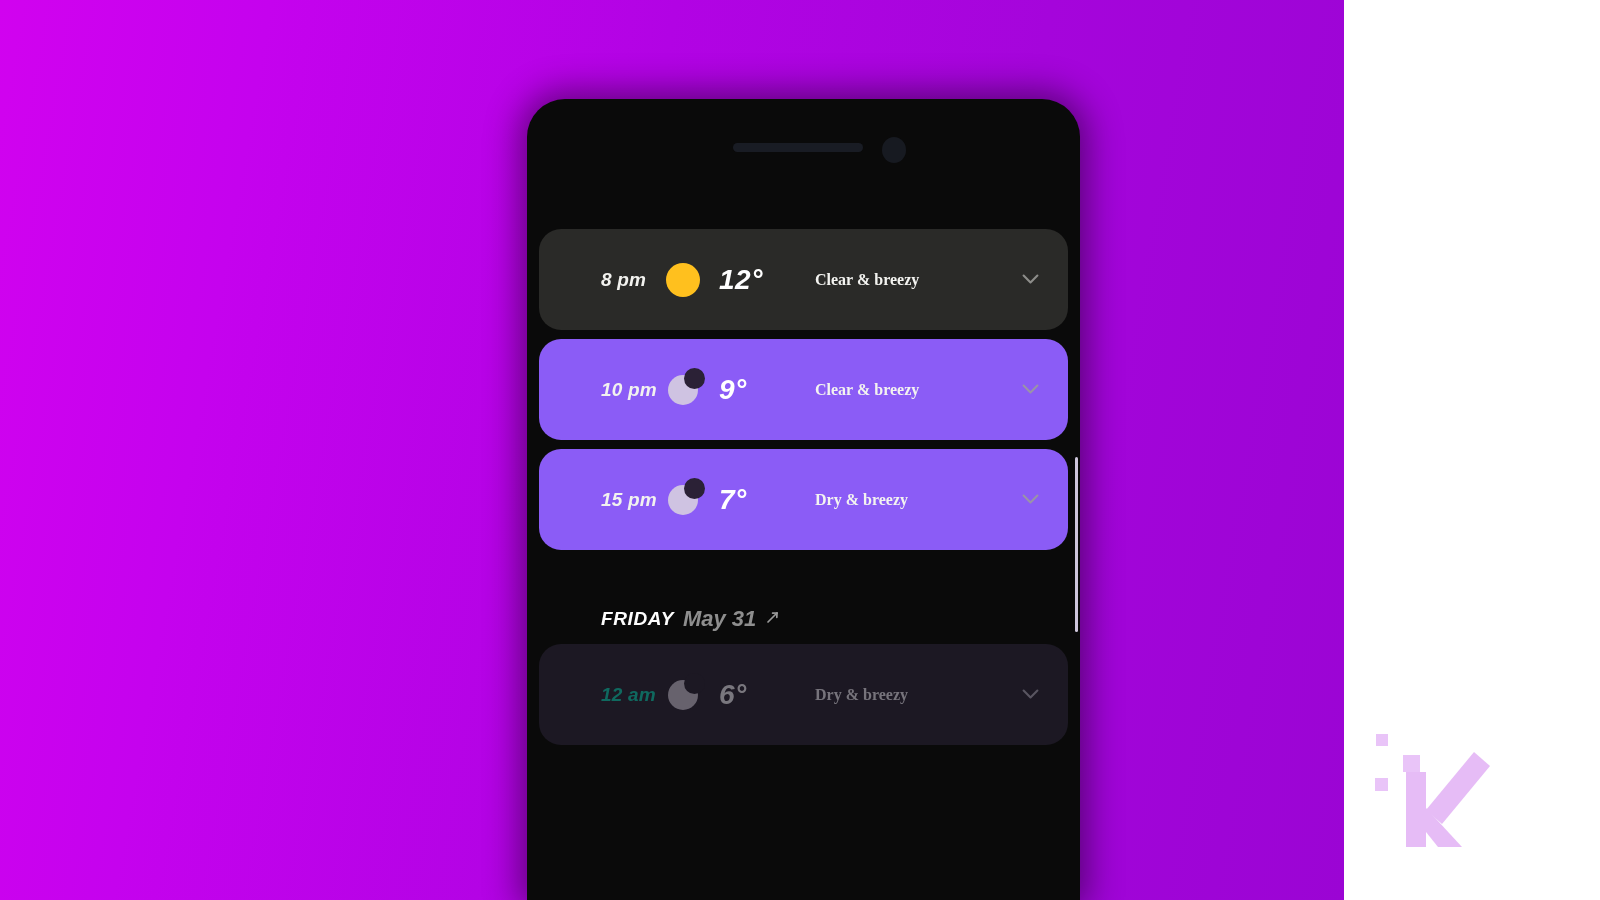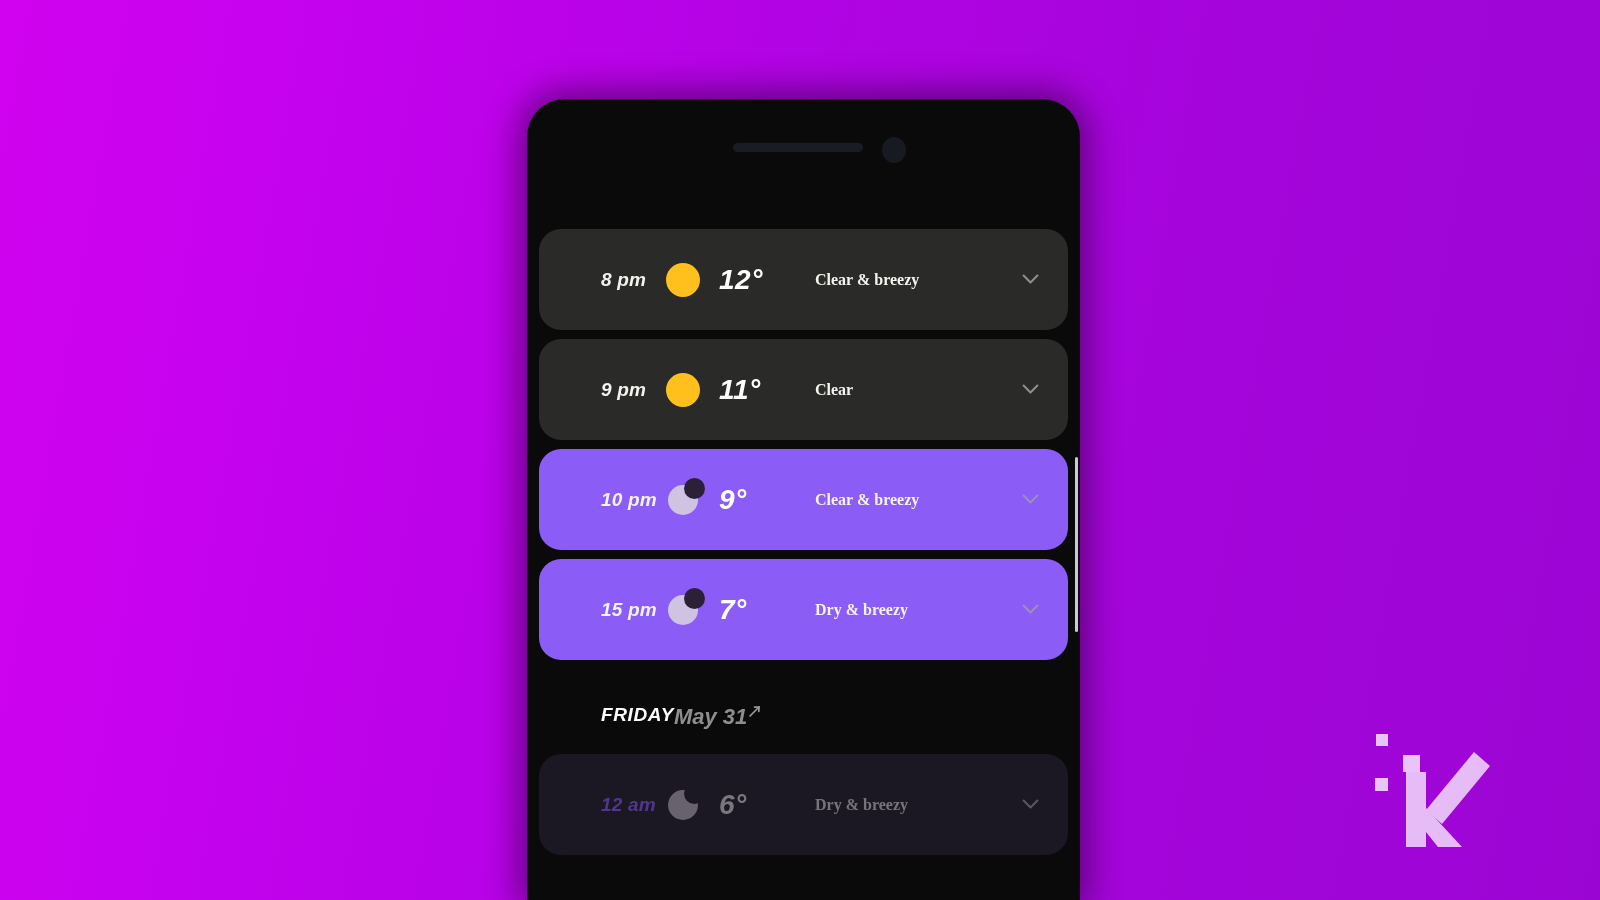--- a/index.html
+++ b/index.html
@@ -5,21 +5,21 @@
   * { margin:0; padding:0; box-sizing:border-box; }
 
   html, body {
     width:1600px; height:900px;
     overflow:hidden;
     font-family:"Liberation Sans", sans-serif;
   }
 
   #stage {
     position:relative;
-    width:1600px; height:900px;
+    width:1344px; height:900px;
     background:linear-gradient(100deg,#d102ef 0%,#c502ee 18%,#b203e4 45%,#a505db 70%,#9b05d4 100%);
   }
 
   
   #phone {
     position:absolute;
     left:527px; top:99px;
     width:553px; height:801px;
     background:#0a0a0a;
     border-radius:38px 38px 0 0;
@@ -68,21 +68,21 @@
   .cell-time {
     width:108px;
     padding-left:62px;
     font-size:19px;
     font-weight:bold;
     font-style:italic;
     color:#f2f2ef;
     letter-spacing:.2px;
     white-space:nowrap;
   }
-  .row.dim .cell-time { color:#8b5cf6; }
+  .row.dim .cell-time { color:#14b8a6; }
 
   .cell-icon {
     width:72px;
     display:flex;
     align-items:center;
     justify-content:center;
   }
 
   .sun {
     width:34px; height:34px;
@@ -128,21 +128,22 @@
   .cell-chev {
     width:76px;
     display:flex;
     align-items:center;
     justify-content:center;
   }
 
   
   #day-header {
     display:flex;
-    align-items:flex-start;
+    align-items:center;
+    gap:9px;
     padding:0 0 0 62px;
     height:50px;
     margin-top:44px;
   }
   #day-name {
     font-size:19px;
     font-weight:bold;
     font-style:italic;
     color:#fdfdfd;
     letter-spacing:.6px;
@@ -187,33 +188,20 @@
           </div>
         <div class="cell-temp">12°</div>
         <div class="cell-cond">Clear &amp; breezy</div>
         <div class="cell-chev">
           <svg width="17" height="11" viewBox="0 0 17 11">
               <path d="M1.6 1.6 L8.5 8.4 L15.4 1.6" fill="none" stroke="#8d8d8a" stroke-width="2.1" stroke-linecap="round" stroke-linejoin="round"></path>
             </svg>
         </div>
       </div>
 
-      <div class="row">
-        <div class="cell-time">9 pm</div>
-        <div class="cell-icon">
-            <div class="sun"></div>
-          </div>
-        <div class="cell-temp">11°</div>
-        <div class="cell-cond">Clear</div>
-        <div class="cell-chev">
-          <svg width="17" height="11" viewBox="0 0 17 11">
-              <path d="M1.6 1.6 L8.5 8.4 L15.4 1.6" fill="none" stroke="#8d8d8a" stroke-width="2.1" stroke-linecap="round" stroke-linejoin="round"></path>
-            </svg>
-        </div>
-      </div>
 
       <div class="row purple">
         <div class="cell-time">10 pm</div>
         <div class="cell-icon">
             <div class="moon"></div>
           </div>
         <div class="cell-temp">9°</div>
         <div class="cell-cond">Clear &amp; breezy</div>
         <div class="cell-chev">
           <svg width="17" height="11" viewBox="0 0 17 11">

